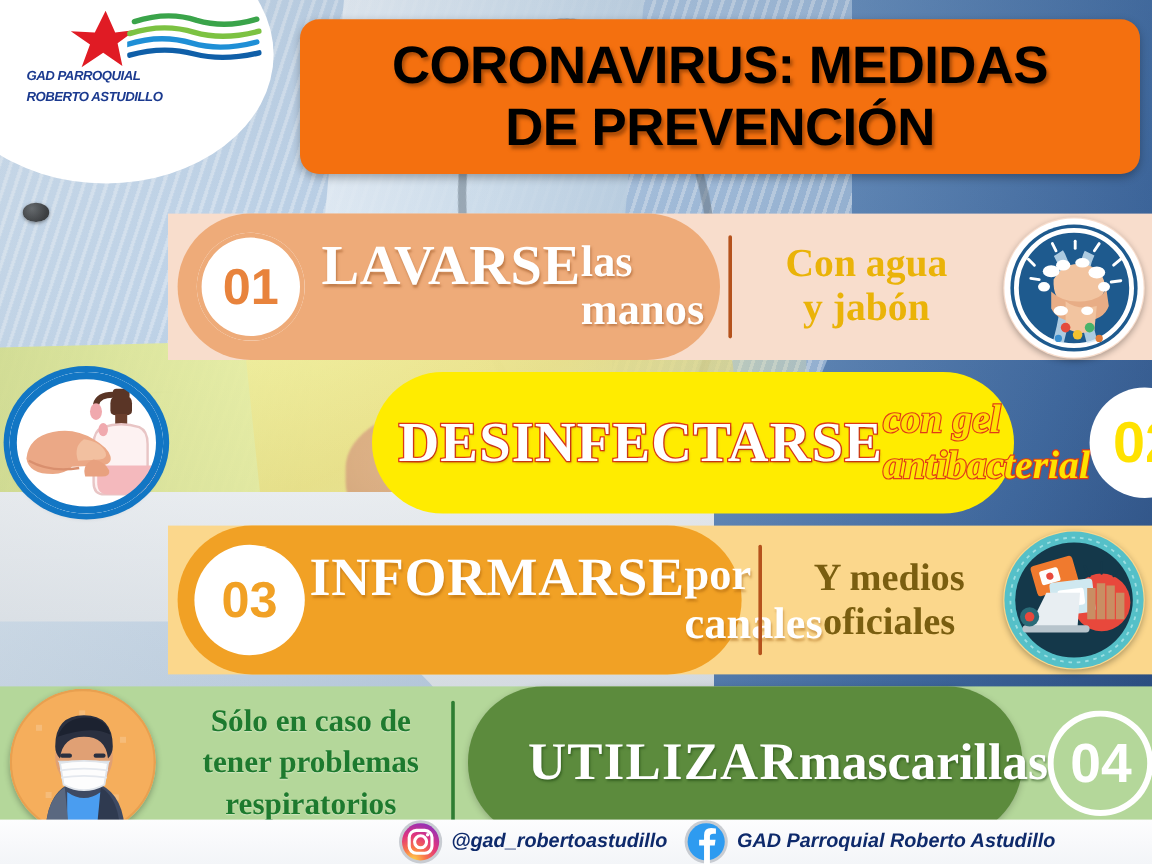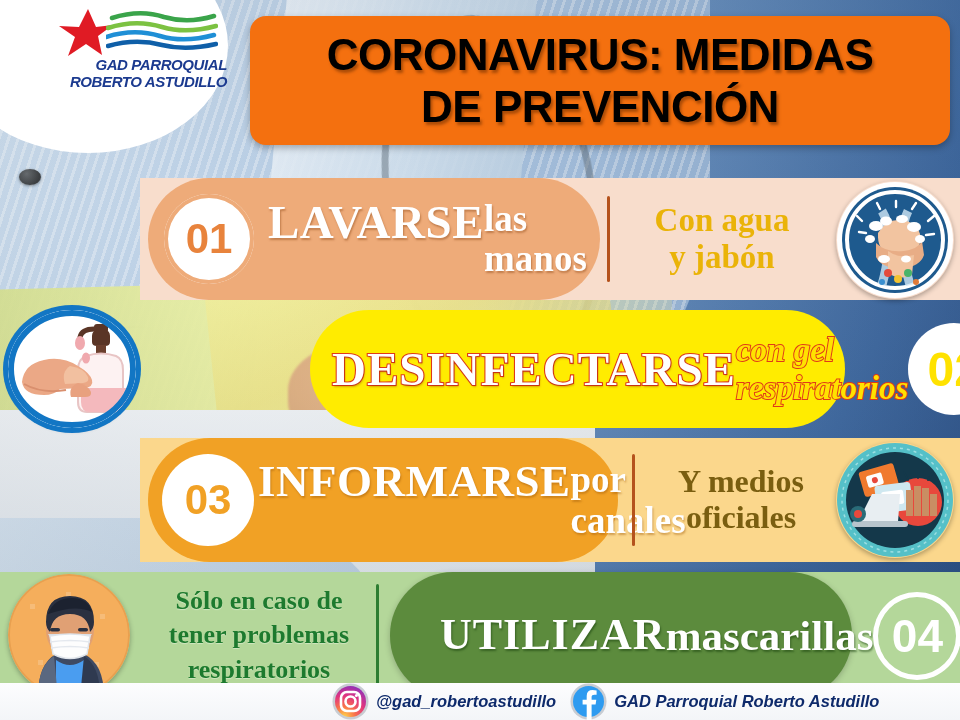--- a/index.html
+++ b/index.html
@@ -92,24 +92,24 @@
   #logo { position:absolute; left:0; top:0; width:250px; height:150px; z-index:5; }
   .logo-white {
     position:absolute; left:-52px; top:-62px; width:280px; height:215px;
     background:#ffffff; border-radius:50%;
   }
   .logo-inner { position:absolute; left:22px; top:6px; width:205px; height:90px; }
   .logo-star { position:absolute; left:36px; top:2px; width:56px; height:52px; }
   .logo-waves { position:absolute; left:84px; top:4px; width:112px; height:42px; }
   .logo-text {
     position:absolute; left:0; top:50px; width:205px;
-    text-align:right; color:#1b3a8f;
+    text-align:left; color:#1b3a8f;
     font-family:"Liberation Sans", sans-serif;
     font-weight:bold; font-style:italic;
-    font-size:15px; line-height:17px; letter-spacing:-0.4px;
+    font-size:11px; line-height:17px; letter-spacing:-0.4px;
     white-space:nowrap;
   }
 
   
   #title-banner {
     position:absolute; left:250px; top:16px; width:700px; height:129px;
     background:#f4700f; border-radius:16px; z-index:6;
     box-shadow:0 3px 7px rgba(0,0,0,.28);
     display:flex; flex-direction:column;
     align-items:center; justify-content:center;
@@ -345,21 +345,21 @@
         <circle cx="80" cy="101" r="3" fill="#e07b39"></circle>
       </g>
     </svg>
   </div>
 </div>
 
 <div class="row" id="row2">
   <div class="pill">
     <div class="maintext">
       <span class="big">DESINFECTARSE</span>
-      <span class="small">con gel respiratorios</span>
+      <span class="small">con gel antibacterial</span>
     </div>
     <div class="numcircle">02</div>
   </div>
   <div class="iconcircle">
     <svg viewBox="0 0 128 118" width="128" height="118">
       <ellipse cx="64" cy="59" rx="63" ry="58" fill="#ffffff"></ellipse>
       <path d="M96 20 q6 0 6 6 l0 6 q0 4 -5 4 l-8 0 q-5 0 -5 -4 l0 -6 q0 -6 6 -6 z" fill="#5a3526"></path>
       <rect x="86" y="14" width="14" height="9" rx="3" fill="#5a3526"></rect>
       <path d="M86 19 q-12 0 -14 8" stroke="#5a3526" stroke-width="5" fill="none" stroke-linecap="round"></path>
       <rect x="88" y="35" width="10" height="10" fill="#6b3f2d"></rect>

